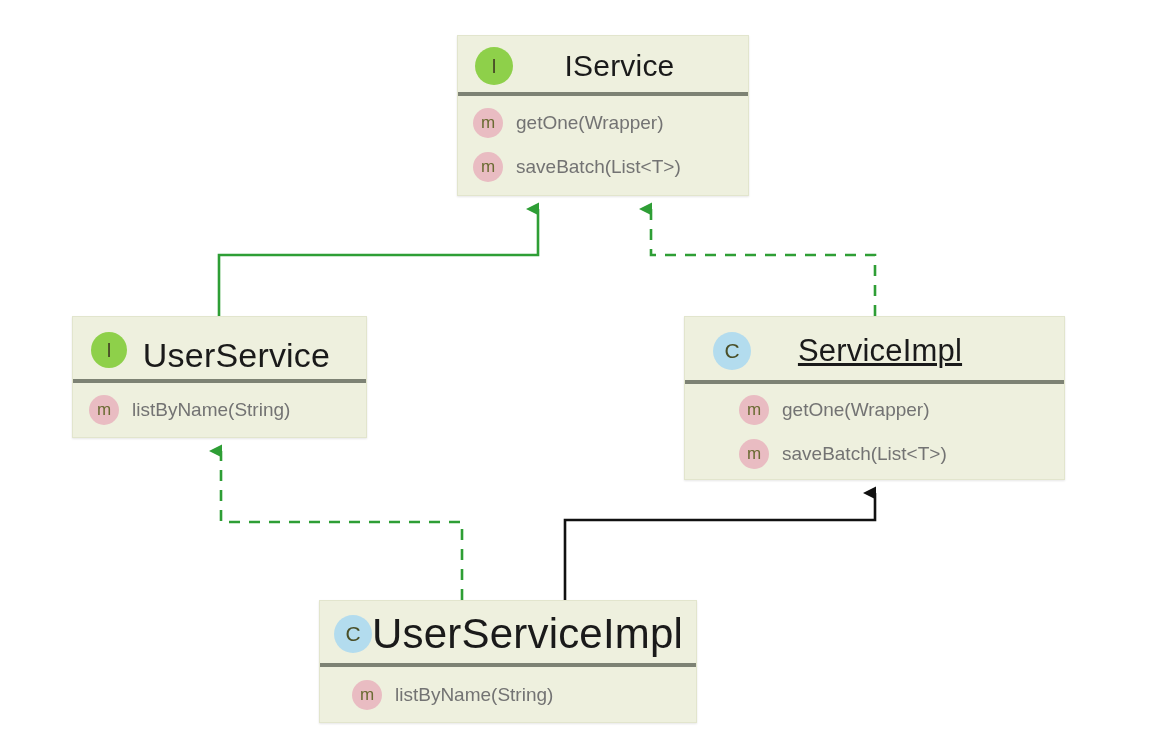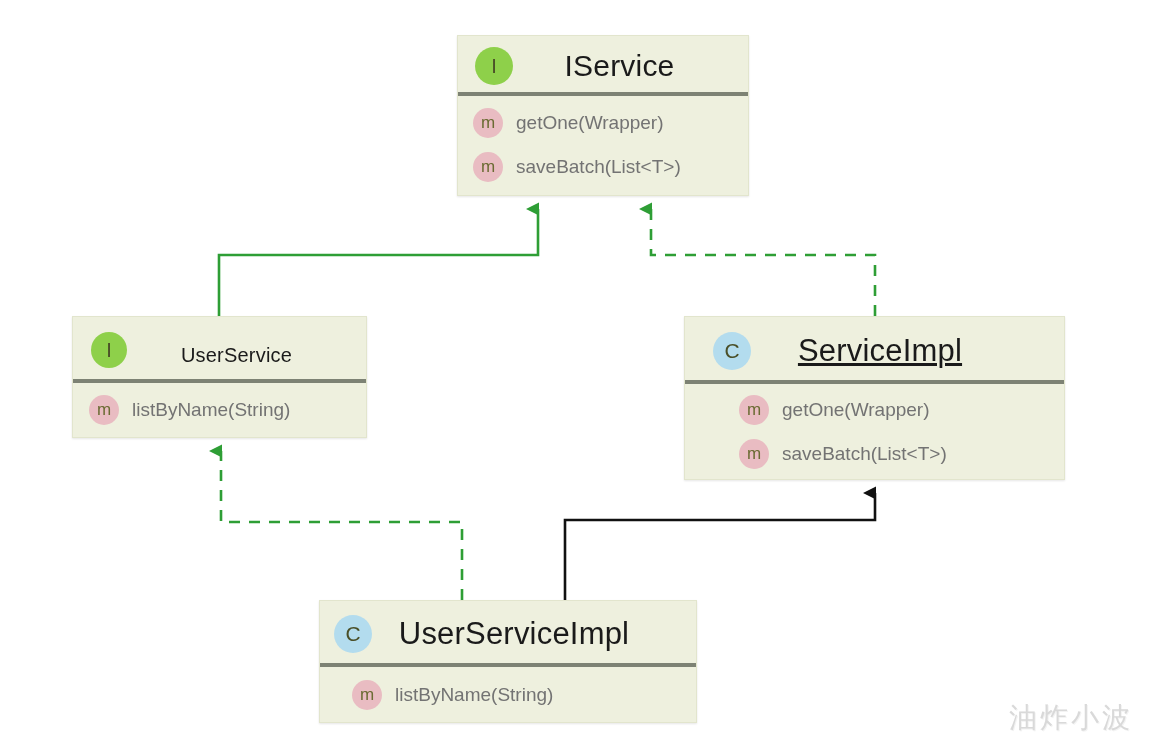--- a/index.html
+++ b/index.html
@@ -114,37 +114,37 @@
   #box-iservice .uml-header { height: 60px; padding-left: 17px; padding-right: 22px; }
   #box-iservice .type-icon { width: 38px; height: 38px; font-size: 20px; }
   #box-iservice .uml-title { font-size: 30px; }
   #box-iservice .uml-members { height: 97px; padding-left: 15px; }
   #box-iservice .uml-member { height: 44px; }
 
   
   #box-userservice { left: 72px; top: 316px; width: 295px; height: 122px; }
   #box-userservice .uml-header { height: 66px; padding-left: 18px; padding-right: 20px; }
   #box-userservice .type-icon { width: 36px; height: 36px; font-size: 20px; }
-  #box-userservice .uml-title { font-size: 20px; margin-top: 10px; }
+  #box-userservice .uml-title { font-size: 34px; margin-top: 10px; }
   #box-userservice .uml-members { height: 54px; padding-left: 16px; }
   #box-userservice .uml-member { height: 50px; }
 
   
   #box-serviceimpl { left: 684px; top: 316px; width: 381px; height: 164px; }
   #box-serviceimpl .uml-header { height: 67px; padding-left: 28px; padding-right: 55px; }
   #box-serviceimpl .type-icon { width: 38px; height: 38px; font-size: 21px; }
   #box-serviceimpl .uml-title { font-size: 31px; text-decoration: underline; }
   #box-serviceimpl .uml-members { height: 95px; padding-left: 54px; }
   #box-serviceimpl .uml-member { height: 44px; }
 
   
   #box-userserviceimpl { left: 319px; top: 600px; width: 378px; height: 123px; }
   #box-userserviceimpl .uml-header { height: 66px; padding-left: 14px; padding-right: 40px; }
   #box-userserviceimpl .type-icon { width: 38px; height: 38px; font-size: 21px; }
-  #box-userserviceimpl .uml-title { font-size: 31px; }
+  #box-userserviceimpl .uml-title { font-size: 42px; }
   #box-userserviceimpl .uml-members { height: 55px; padding-left: 32px; }
   #box-userserviceimpl .uml-member { height: 52px; }
 
   #watermark {
     position: absolute;
     right: 22px;
     bottom: 8px;
     font-size: 28px;
     color: #d9d9d9;
     letter-spacing: 3px;
@@ -242,15 +242,14 @@
       <span class="uml-title">UserServiceImpl</span>
     </div>
     <div class="uml-members">
       <div class="uml-member">
         <span class="member-icon">m</span>
         <span class="member-label">listByName(String)</span>
       </div>
     </div>
   </div>
 
-  <div id="watermark">油炸小波</div>
 
 </div>
 
 </body></html>

